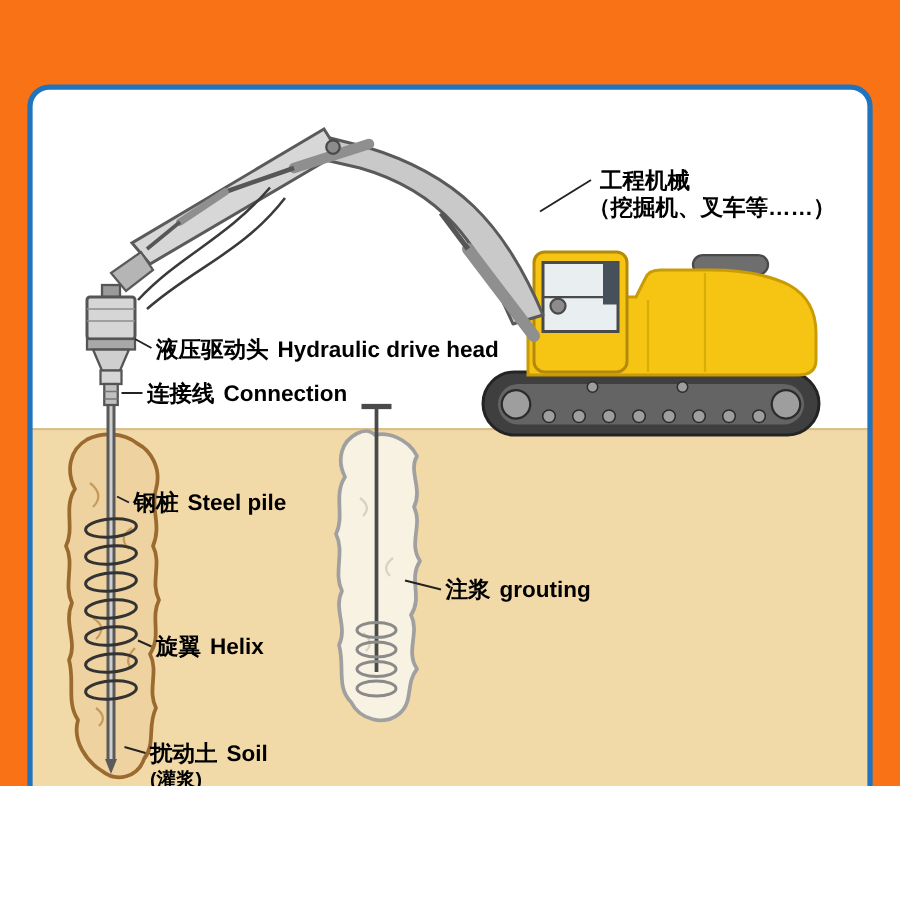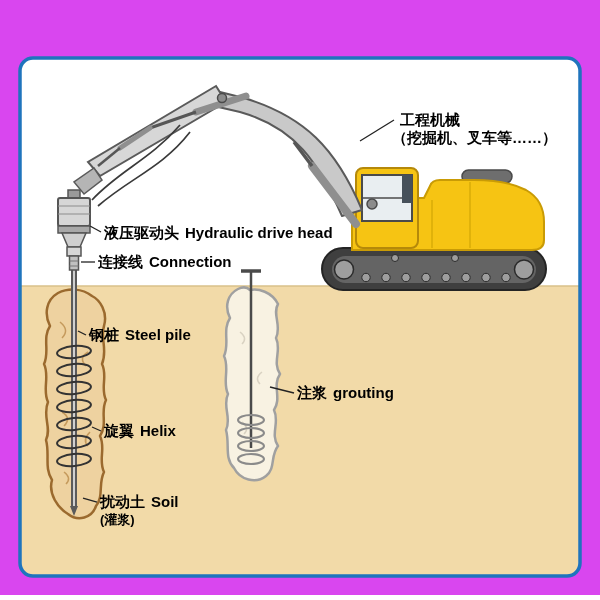--- a/index.html
+++ b/index.html
@@ -1,16 +1,16 @@
 <!DOCTYPE html>
 <html><head>
 <meta charset="utf-8">
 <style>
   html,body{margin:0;padding:0;background:#ffffff;}
-  .stage{width:600px;height:595px;position:relative;background:#d946ef;
+  .stage{width:600px;height:524px;position:relative;background:#f97316;
          font-family:"Liberation Sans",sans-serif;}
   svg{display:block;}
   text{fill:#000000;font-weight:bold;}
   .zh{font-size:15px;}
   .en{font-size:15px;}
   .small{font-size:13px;}
 </style>
 </head>
 <body>
 

